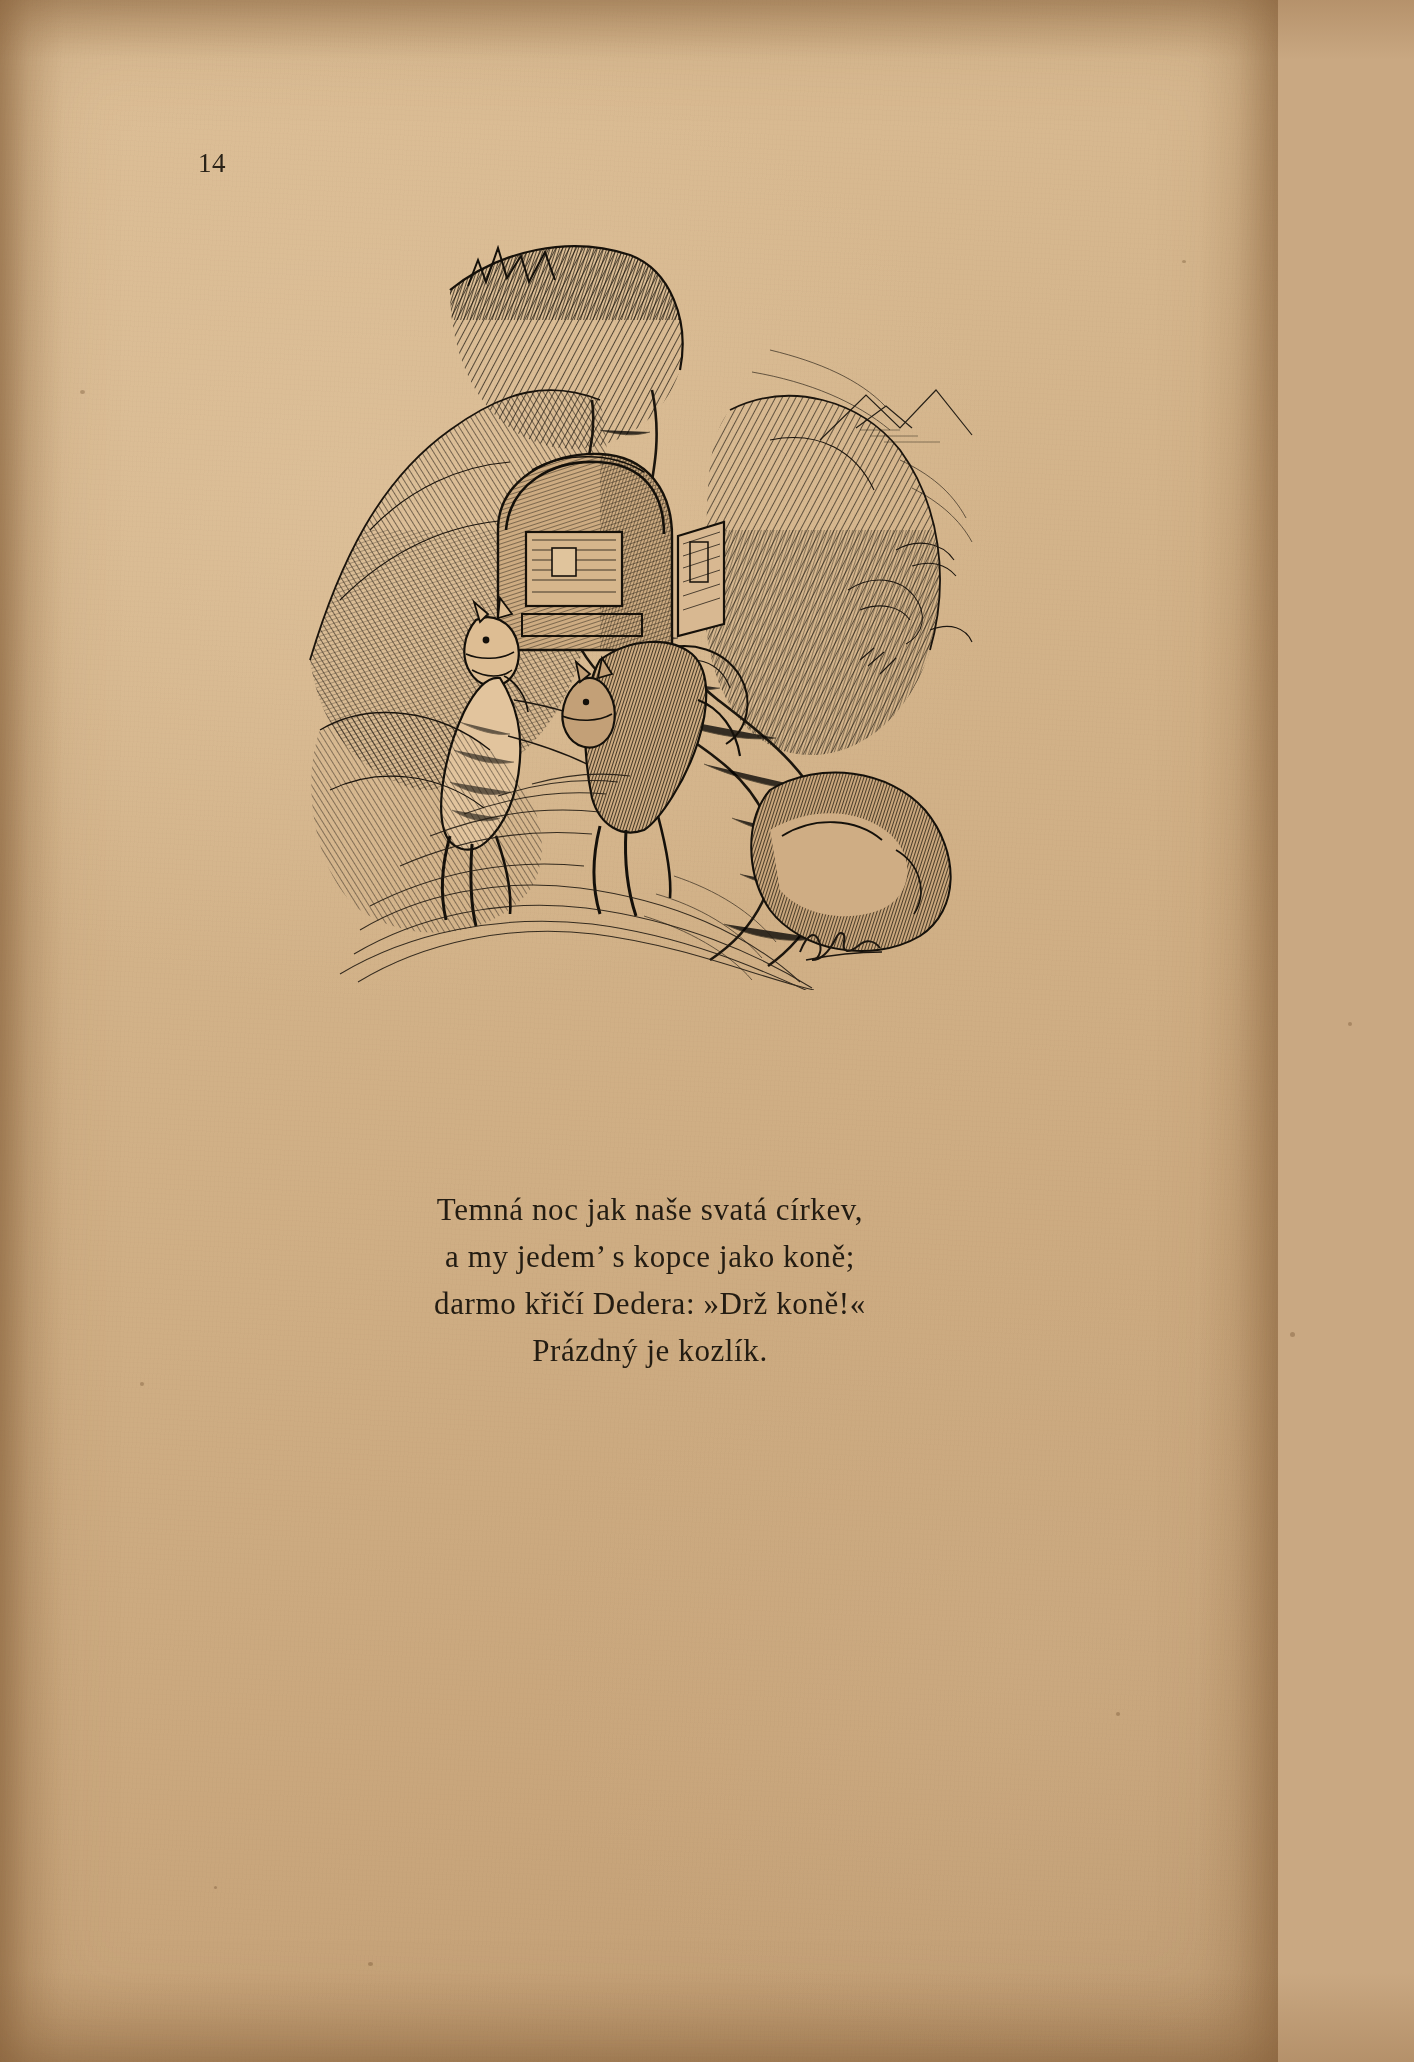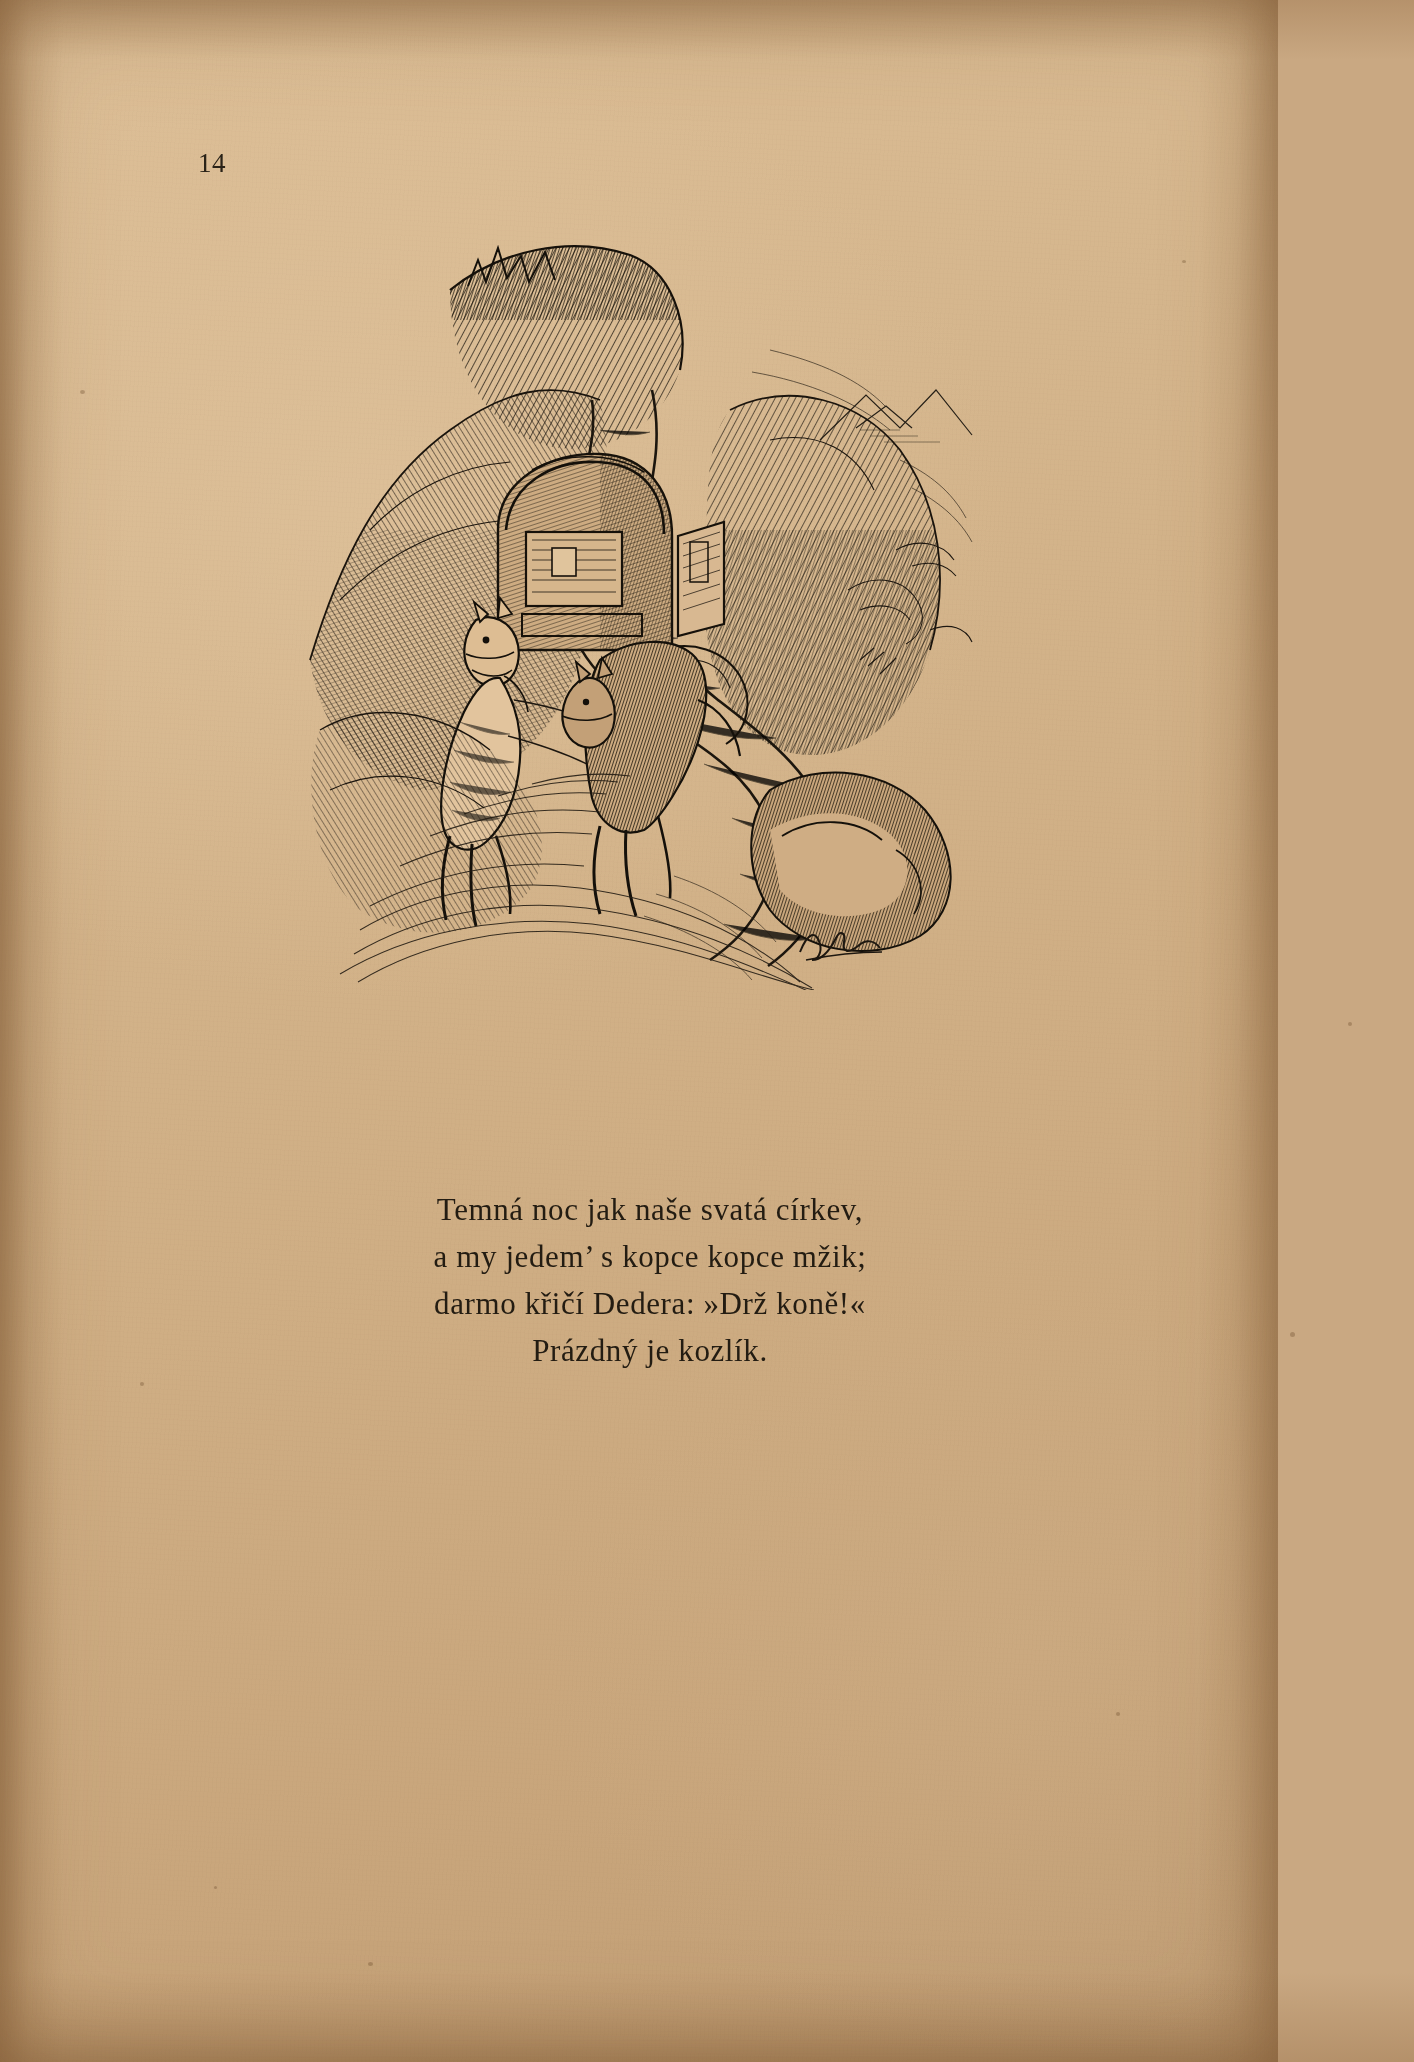--- a/index.html
+++ b/index.html
@@ -388,19 +388,19 @@
           <path d="M0,22 C8,2 16,0 20,14 C22,22 18,30 12,30 C22,30 30,20 36,8 C40,0 46,2 44,12 C42,22 48,24 58,16 C66,9 74,10 80,18" fill="none" stroke="#1d1710" stroke-width="2"></path>
           <path d="M6,30 C26,26 56,22 82,22" fill="none" stroke="#1d1710" stroke-width="1.4"></path>
         </g>
 
       </g>
     </svg>
   </div>
 
   <div id="caption">
     <span class="vline">Temná noc jak naše svatá církev,</span>
-    <span class="vline">a my jedem’ s kopce kopce mžik;</span>
+    <span class="vline">a my jedem’ s kopce jako koně;</span>
     <span class="vline">darmo křičí Dedera: »Drž koně!«</span>
     <span class="vline">Prázdný je kozlík.</span>
   </div>
 
   <div id="edge-shade"></div>
 </div>
 
 </body></html>

